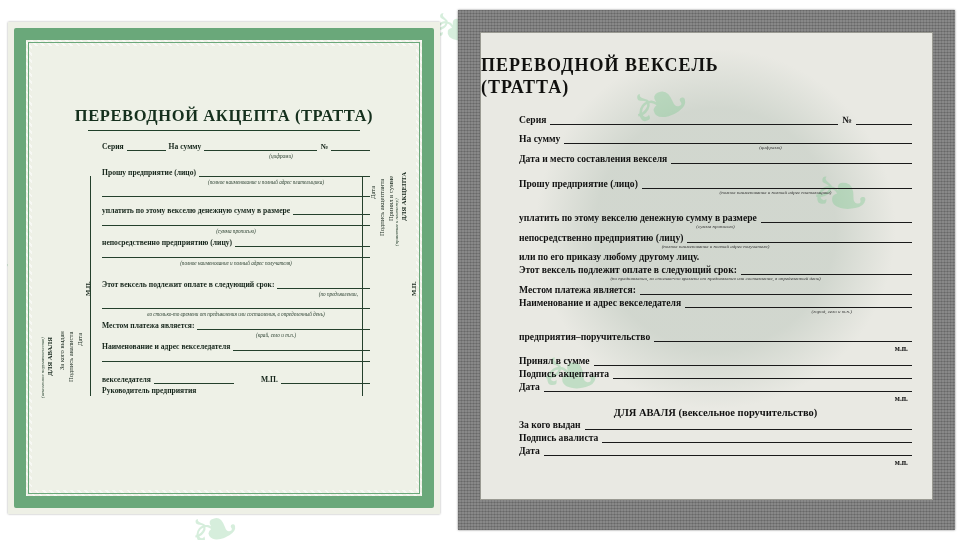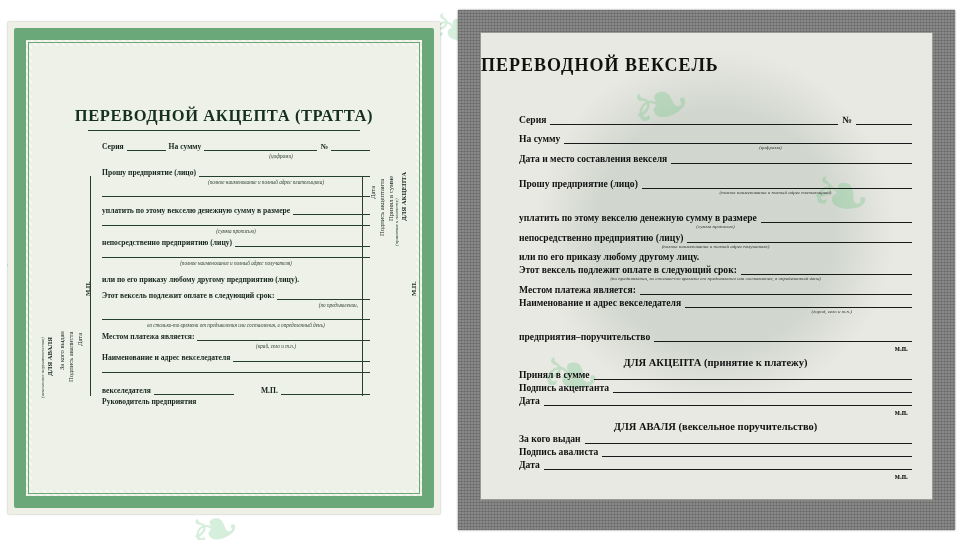--- a/index.html
+++ b/index.html
@@ -271,23 +271,20 @@
         <div class="gline grow">
           <span class="glabel">непосредственно предприятию (лицу)</span>
           <span class="grow-grow"></span>
         </div>
         <div class="gline">
           <span class="grule" style="width:100%;"></span>
         </div>
         <div class="ghint">(полное наименование и полный адрес получателя)</div>
         <div style="height:6px;"></div>
 
-        <div class="gline">
-          <span class="glabel">или по его приказу любому другому предприятию (лицу).</span>
-        </div>
         <div style="height:4px;"></div>
 
         <div class="gline grow">
           <span class="glabel">Этот вексель подлежит оплате в следующий срок:</span>
           <span class="grow-grow"></span>
         </div>
         <div class="ghint" style="text-align:right; margin-right:12px;">(по предъявлении,</div>
         <div class="gline">
           <span class="grule" style="width:100%;"></span>
         </div>
@@ -324,20 +321,21 @@
 
   <div id="doc-gray">
     <div class="paper2">
 
       <div class="p2-wm" style="left:150px; top:30px; transform:rotate(-14deg);">❧</div>
       <div class="p2-wm" style="left:330px; top:120px; transform:rotate(10deg);">❧</div>
       <div class="p2-wm" style="left:60px; top:300px; transform:rotate(6deg);">❧</div>
 
       <div class="title2">
         <div>ПЕРЕВОДНОЙ ВЕКСЕЛЬ</div>
+        <div>(ТРАТТА)</div>
       </div>
 
       <div class="gform2">
 
         <div class="g2line g2row">
           <span class="nowrap">Серия</span>
           <span class="fill"></span>
           <span class="nowrap">№</span>
           <span class="fill" style="max-width:56px;"></span>
         </div>
@@ -413,21 +411,20 @@
 
         <div class="g2line g2row">
           <span class="nowrap">предприятия–поручительство</span>
           <span class="fill"></span>
         </div>
         <div class="g2line">
           <div class="fill"></div>
         </div>
         <div class="g2right">м.п.</div>
 
-        <div class="g2center">ДЛЯ АКЦЕПТА (принятие к платежу)</div>
         <div class="g2line g2row">
           <span class="nowrap">Принял в сумме</span>
           <span class="fill"></span>
         </div>
         <div class="g2line g2row">
           <span class="nowrap">Подпись акцептанта</span>
           <span class="fill"></span>
         </div>
         <div class="g2line g2row">
           <span class="nowrap">Дата</span>

